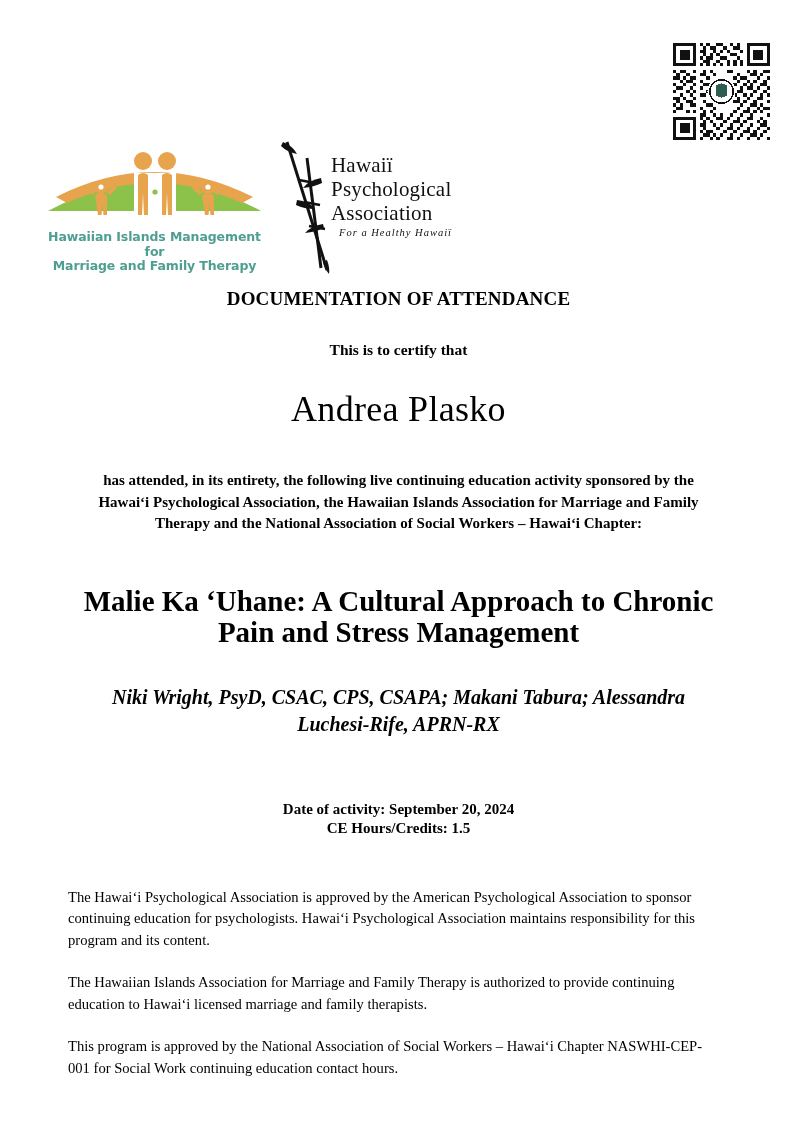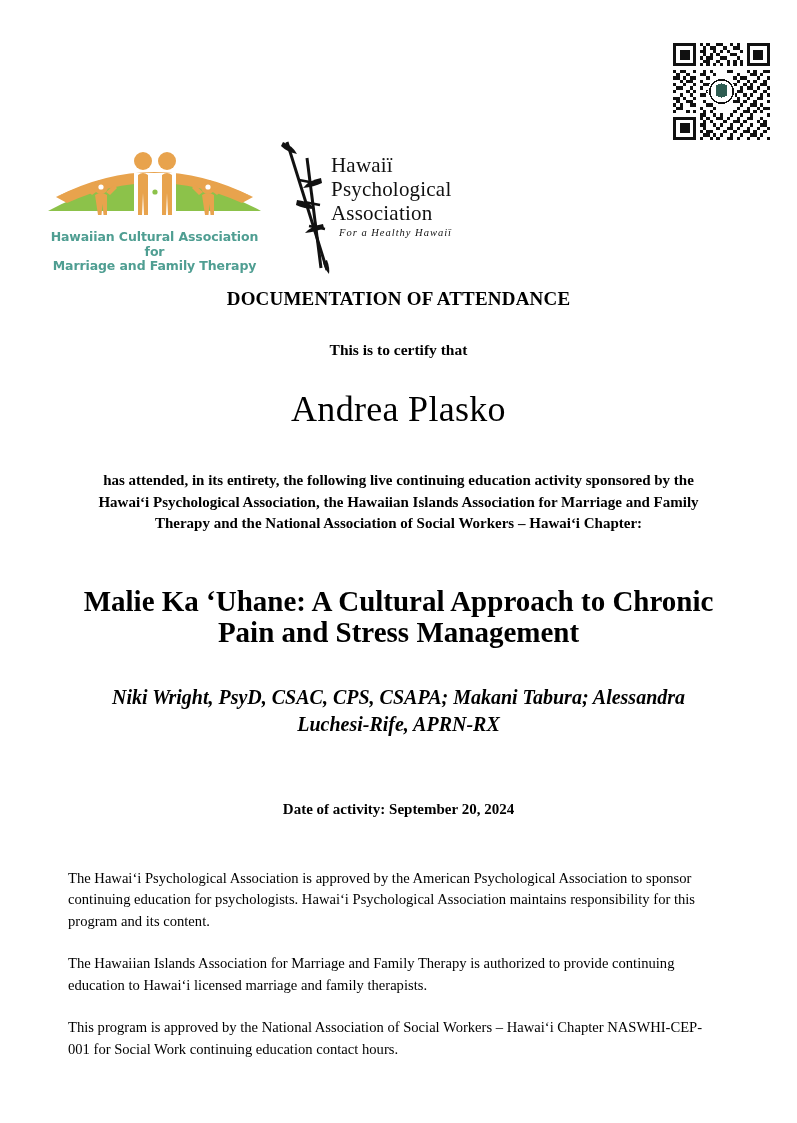--- a/index.html
+++ b/index.html
@@ -457,21 +457,21 @@
 
       <circle cx="166" cy="42" r="7" fill="#e8a34d"></circle>
       <circle cx="166" cy="42" r="2.6" fill="#ffffff"></circle>
       <path d="M160 50 q6 -4 12 0 l0 20 -3.5 0 -1 -11 -1 11 -3.5 0 z" fill="#e8a34d"></path>
       <path d="M157 50 l-7 -7 3 -3 8 7 z" fill="#e8a34d"></path>
       <path d="M175 50 l7 -7 -3 -3 -8 7 z" fill="#e8a34d"></path>
 
       <path d="M40 48 q14 -12 28 0 q-14 10 -28 0 z" fill="#e8a34d" opacity="0.0"></path>
     </svg>
     <div class="wordmark">
-      <div>Hawaiian Cultural Association for</div>
+      <div>Hawaiian Islands Management for</div>
       <div>Marriage and Family Therapy</div>
     </div>
   </div>
 
   <div id="logo-hpa">
     <svg class="bamboo" viewBox="0 0 66 135">
       <g stroke="#111111" fill="none">
         <path d="M10 2 L50 130" stroke-width="3"></path>
         <path d="M30 18 L44 128" stroke-width="3"></path>
         <path d="M22 40 l16 3" stroke-width="2.5"></path>
@@ -499,19 +499,20 @@
 
 <div id="doc">
   <div id="heading" class="center">DOCUMENTATION OF ATTENDANCE</div>
   <div id="certify-line" class="center">This is to certify that</div>
   <div id="attendee-name" class="center">Andrea Plasko</div>
   <div id="attestation" class="center">has attended, in its entirety, the following live continuing education activity sponsored by the Hawaiʻi Psychological Association, the Hawaiian Islands Association for Marriage and Family Therapy and the National Association of Social Workers – Hawaiʻi Chapter:</div>
   <div id="activity-title" class="center">Malie Ka ʻUhane: A Cultural Approach to Chronic Pain and Stress Management</div>
   <div id="presenters" class="center">Niki Wright, PsyD, CSAC, CPS, CSAPA; Makani Tabura; Alessandra Luchesi-Rife, APRN-RX</div>
   <div id="activity-meta" class="center">
     <div>Date of activity: September 20, 2024</div>
+    <div>CE Hours/Credits: 1.5</div>
   </div>
   <div id="accreditation">
     <p>The Hawaiʻi Psychological Association is approved by the American Psychological Association to sponsor continuing education for psychologists. Hawaiʻi Psychological Association maintains responsibility for this program and its content.</p>
     <p> The Hawaiian Islands Association for Marriage and Family Therapy is authorized to provide continuing education to Hawaiʻi licensed marriage and family therapists.</p>
     <p>This program is approved by the National Association of Social Workers – Hawaiʻi Chapter NASWHI-CEP-001 for Social Work continuing education contact hours.</p>
   </div>
 </div>
 
 </body></html>

